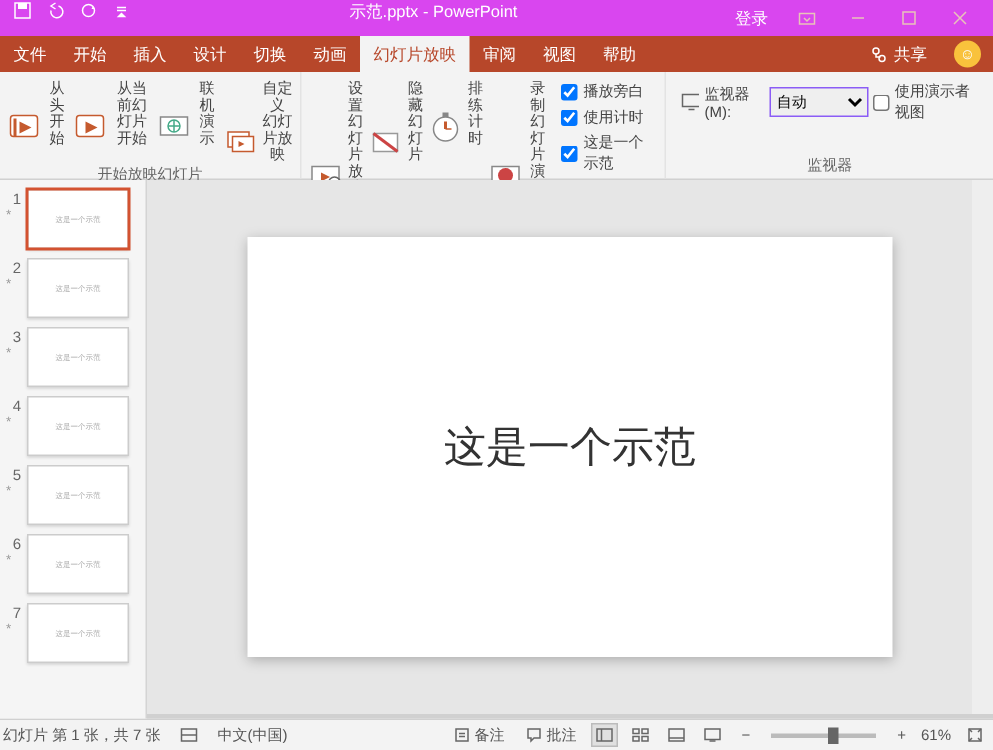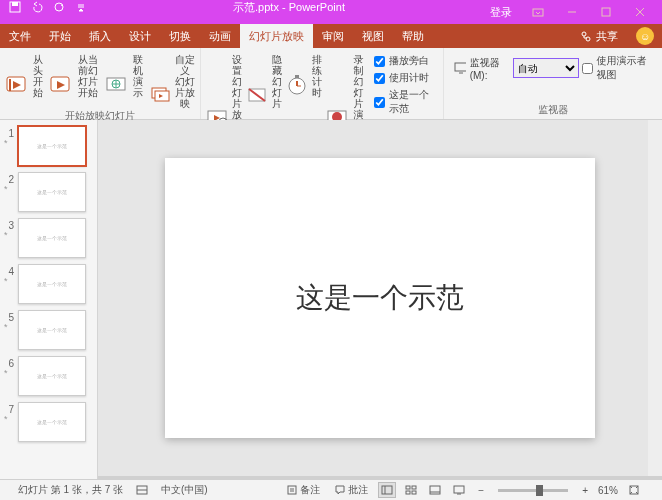--- a/index.html
+++ b/index.html
@@ -37,21 +37,21 @@
 .thumb-star{font-size:9px;color:#999;line-height:8px}
 .thumb-img{width:68px;height:40px;background:#fff;border:1px solid #ccc;box-shadow:0 1px 2px rgba(0,0,0,.15);display:flex;align-items:center;justify-content:center;font-size:5px;color:#aaa}
 .thumb-row.active .thumb-img{outline:2px solid #d35230;outline-offset:-1px}
 .canvas-area{flex:1;background:#e6e6e6;display:flex;flex-direction:column}
 .canvas-scroll{flex:1;display:flex;align-items:center;justify-content:center;position:relative}
 .slide{width:430px;height:280px;background:#fff;box-shadow:0 2px 8px rgba(0,0,0,.25);display:flex;align-items:center;justify-content:center}
 .slide-text{font-size:28px;color:#333;font-weight:300}
 .vscroll{position:absolute;right:0;top:0;width:14px;height:100%;background:#eee}
 .notes-splitter{height:3px;background:#d0d0d0;cursor:ns-resize}
 .notes{height:18px;background:#f5f5f5;padding:2px 8px;font-size:10px;color:#999;border-top:1px solid #ddd}
-.statusbar{height:21px;background:#f3f3f3;border-top:1px solid #d0d0d0;display:flex;font-size:10px;color:#555;padding:0 18px}
+.statusbar{height:21px;background:#f3f3f3;border-top:1px solid #d0d0d0;display:flex;font-size:10px;color:#555;padding:0 2px}
 .sb-left{display:flex;align-items:center;gap:12px}
 .sb-right{display:flex;align-items:center;gap:6px;margin-left:auto}
 .sb-btn{display:flex;align-items:center;gap:2px;padding:0 4px;cursor:pointer}
 .view-btn{width:18px;height:16px;border:1px solid transparent;display:flex;align-items:center;justify-content:center;cursor:pointer}
 .view-btn.active{background:#e0e0e0;border-color:#bbb}
 .zoom-slider{width:70px;height:3px;background:#bbb;position:relative;margin:0 4px}
 .zoom-thumb{position:absolute;width:7px;height:11px;background:#666;top:-4px;left:38px}
 svg{display:block}
 </style>
 </head>

